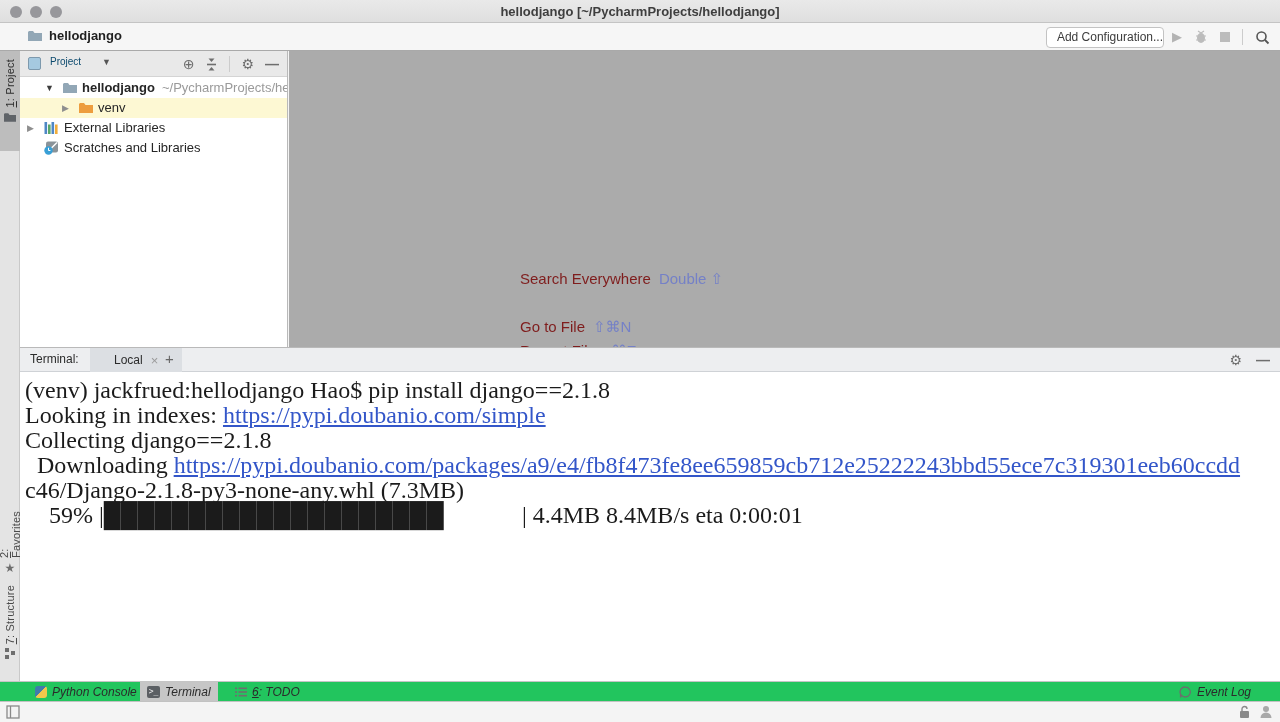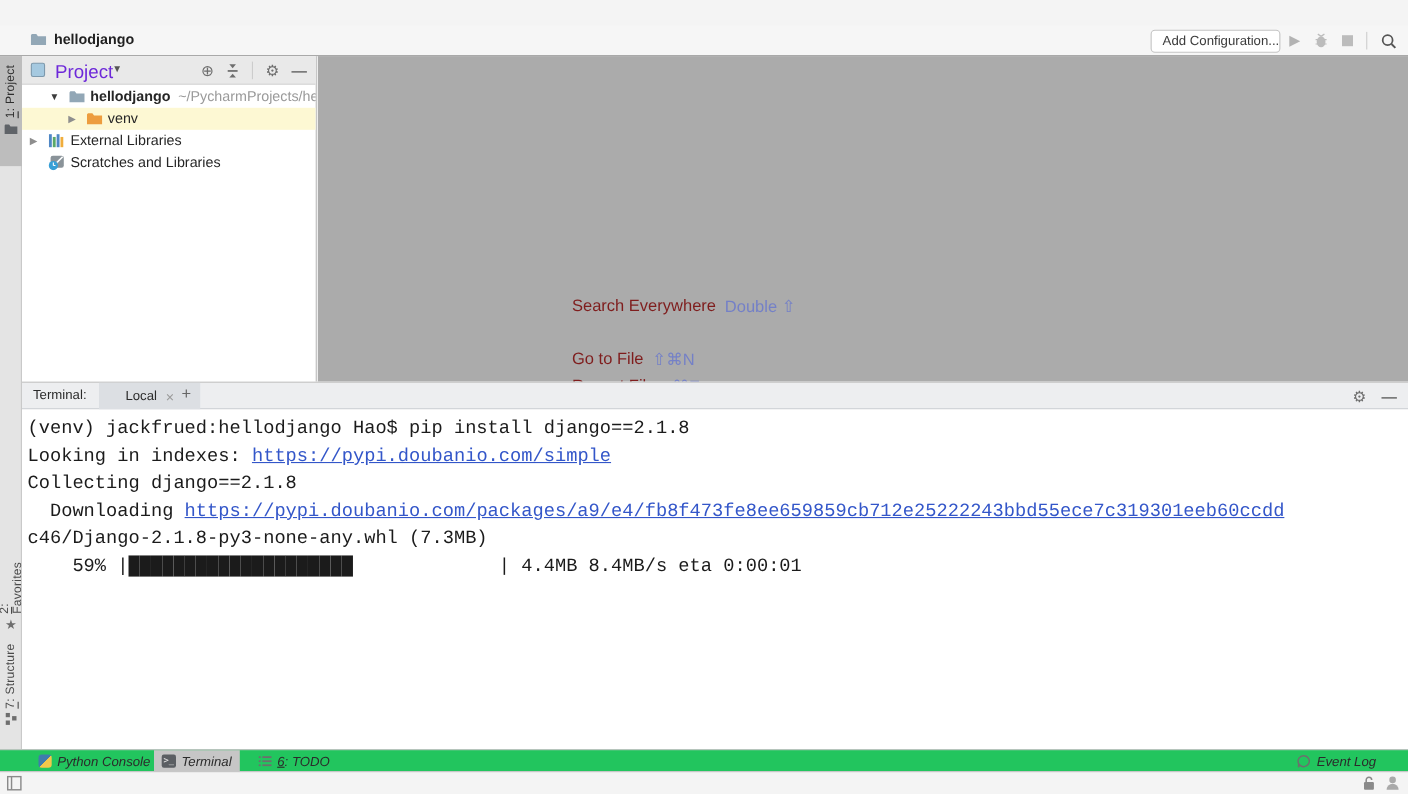--- a/index.html
+++ b/index.html
@@ -48,21 +48,21 @@
     display:flex; flex-direction:column; align-items:center; padding-top:2px; }
   #strip-structure svg { margin-top:4px; }
 
   
   #project-panel { position:absolute; left:20px; top:51px; width:268px; height:296px;
     background:#ffffff; border-right:1px solid #b9b9b9; overflow:hidden; }
   #project-header { position:absolute; left:0; top:0; width:100%; height:26px;
     background:#e9e9e9; border-bottom:1px solid #d4d4d4; }
   #project-header .twicon { position:absolute; left:8px; top:6px; width:13px; height:13px;
     background:#a5c9e0; border:1px solid #7d99ad; border-radius:2px; }
-  #project-header .title { position:absolute; left:30px; top:5px; font-size:17px; color:#6d28d9; }
+  #project-header .title { position:absolute; left:30px; top:5px; font-size:10px; color:#0c4a6e; }
   #project-header .dd { position:absolute; left:82px; top:6px; font-size:9px; color:#555; }
   .ph-icons { position:absolute; right:8px; top:0; height:26px; display:flex; align-items:center; gap:11px; }
   .ph-icons .glyph { font-size:14px; color:#6e6e6e; line-height:14px; }
   .ph-icons .dash { font-size:14px; color:#6e6e6e; font-weight:bold; }
 
   #tree { position:absolute; left:0; top:27px; width:100%; }
   .trow { position:relative; height:20px; width:100%; font-size:13px; color:#262626; }
   .trow .arrow { position:absolute; font-size:9px; top:5px; color:#8e8e8e; }
   .trow .arrow.open { color:#3c3c3c; }
   .trow .label { position:absolute; top:2px; white-space:nowrap; }
@@ -87,21 +87,21 @@
   #term-tab .name { font-size:12px; color:#2b2b2b; }
   #term-tab .close { font-size:13px; color:#9a9a9a; }
   #term-add { position:absolute; left:145px; top:2px; font-size:15px; color:#666; }
   #term-header-icons { position:absolute; right:10px; top:0; height:24px;
     display:flex; align-items:center; gap:14px; }
   #term-header-icons .glyph { font-size:14px; color:#6e6e6e; }
   #term-header-icons .dash { font-size:14px; color:#6e6e6e; font-weight:bold; }
 
   #term-body { position:absolute; left:0; top:25px; width:100%; height:309px;
     background:#fff; padding:5px 0 0 5px; overflow:hidden; }
-  .tline { font-family:Liberation Mono, monospace; font-size:17px; line-height:25px;
+  .tline { font-family:Liberation Serif, serif; font-size:24px; line-height:25px;
     color:#1b1b1b; white-space:pre; }
   .tlink { color:#3356c9; text-decoration:underline; }
 
   
   #toolbuttons { position:absolute; left:0; top:681px; width:1280px; height:20px;
     background:#22c55e; border-top:1px solid #c5c5c5;font-style:italic; }
   .tb-btn { position:absolute; top:0; height:20px; display:flex; align-items:center; gap:5px;
     font-size:12px; color:#2b2b2b; padding:0 7px; }
   #btn-python { left:28px; }
   #btn-terminal { left:140px; background:#c6c6c6; }
@@ -116,20 +116,26 @@
   #statusbar { position:absolute; left:0; top:701px; width:1280px; height:21px;
     background:#f4f4f4; border-top:1px solid #c2c2c2; }
   #sb-toggle { position:absolute; left:6px; top:3px; }
   #sb-right { position:absolute; right:8px; top:3px; display:flex; gap:10px; align-items:center; }
 </style>
 </head>
 <body>
 
 <div id="window">
 
+  <div id="titlebar">
+    <div class="traffic" id="tl-close"></div>
+    <div class="traffic" id="tl-min"></div>
+    <div class="traffic" id="tl-max"></div>
+    <div id="win-title">hellodjango [~/PycharmProjects/hellodjango]</div>
+  </div>
 
   <div id="toolbar">
     <div id="breadcrumb">
       <svg class="folder-svg" width="14" height="12" viewBox="0 0 14 12">
           <path d="M0 2 L0 11 L14 11 L14 3 L6.5 3 L5 1 L1 1 Z" fill="#92a7b6"></path>
         </svg>
       <span class="txt">hellodjango</span>
     </div>
     <div id="add-config">Add Configuration...</div>
     <div id="run-icons">

